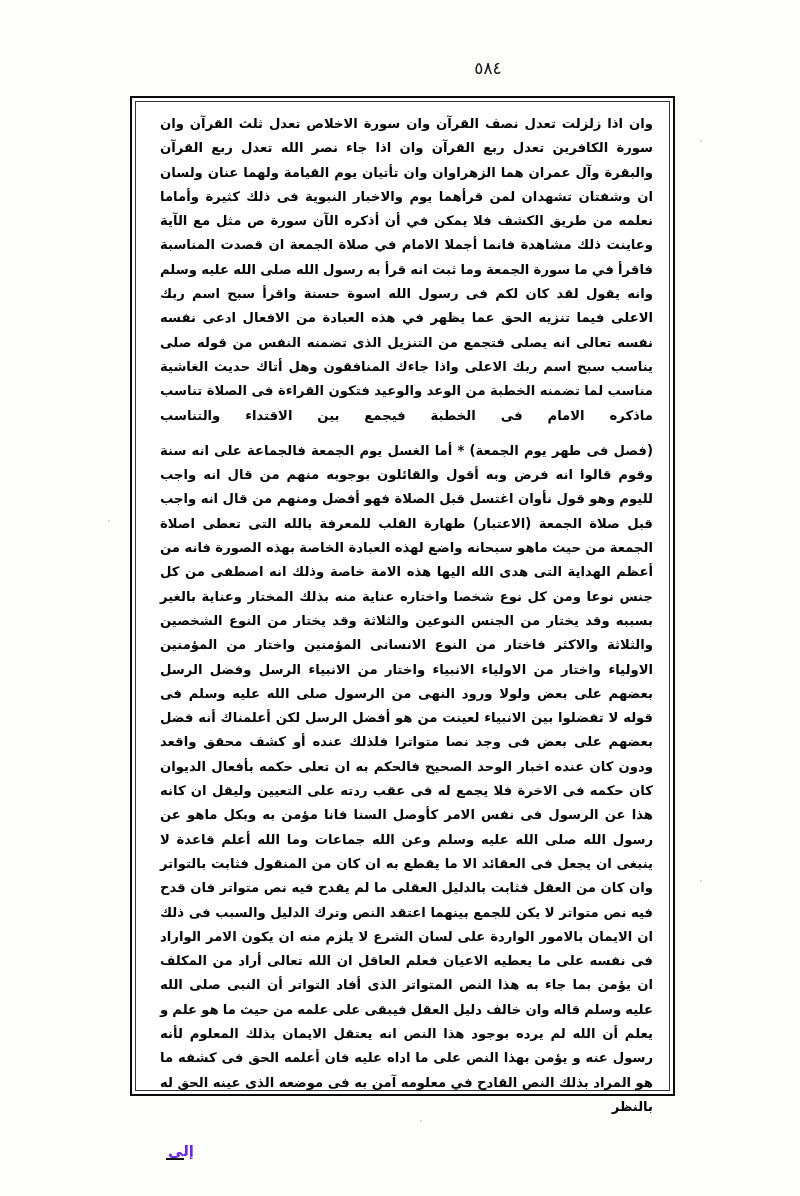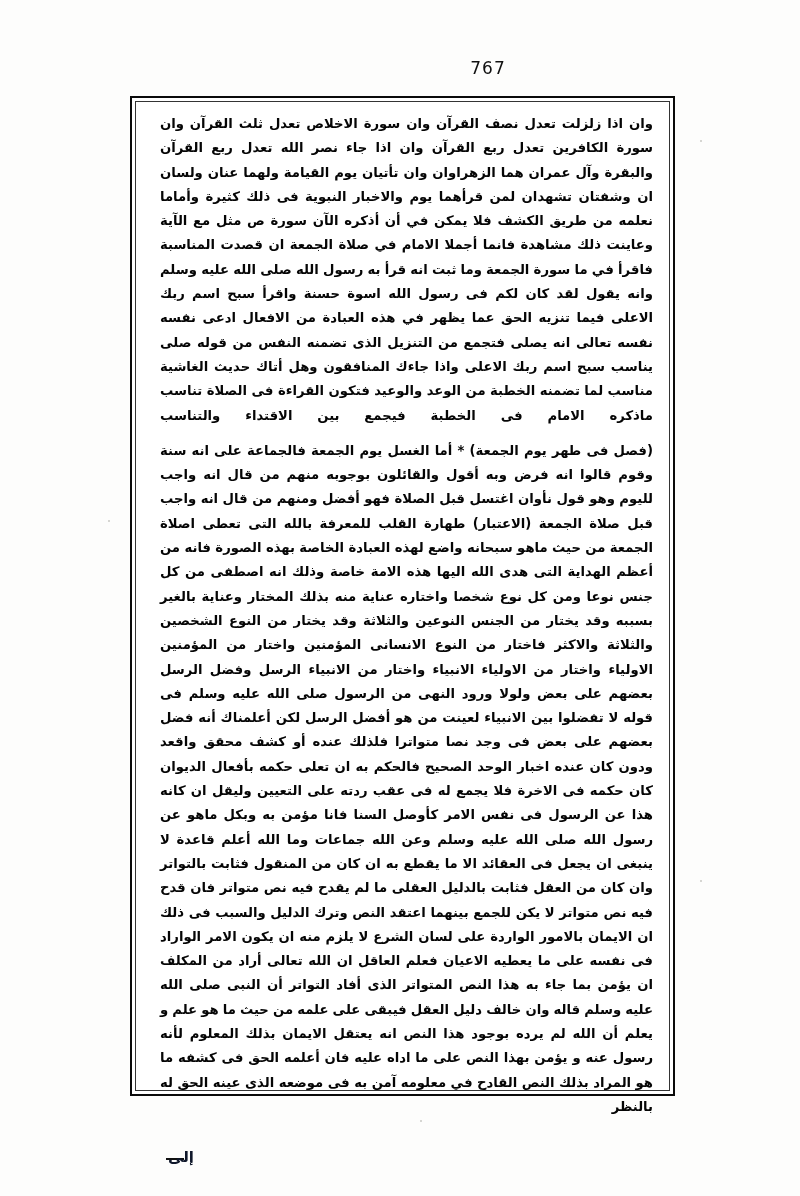--- a/index.html
+++ b/index.html
@@ -90,25 +90,25 @@
     margin-top: 11px;
     margin-bottom: 0px;
     text-align: justify;
     text-align-last: justify;
     font-weight: 700;
   }
 
   
   .catchword {
     position: absolute;
-    bottom: 30px;
+    bottom: 36px;
     left: 168px;
     font-size: 15px;
     font-family: "DejaVu Sans", sans-serif;
-    color: #0f172a;
+    color: #6d28d9;
     font-weight: 600;
   }
   .catchword-rule {
     position: absolute;
     bottom: 36px;
     left: 166px;
     width: 18px;
     height: 2px;
     background: #111;
   }
@@ -119,21 +119,21 @@
     background: #c9c9c4;
     border-radius: 50%;
   }
 </style>
 </head>
 <body>
 
 <div class="page">
 
   <div class="page-number">
-    <span>767</span>
+    <span>٥٨٤</span>
   </div>
 
   <div class="text-frame">
     <div class="frame-inner">
       <div class="body-text">
         <p class="para first">وان اذا زلزلت تعدل نصف القرآن وان سورة الاخلاص تعدل ثلث القرآن وان سورة الكافرين تعدل ربع القرآن وان اذا جاء نصر الله تعدل ربع القرآن والبقرة وآل عمران هما الزهراوان وان تأتيان يوم القيامة ولهما عنان ولسان ان وشفتان تشهدان لمن قرأهما يوم والاخبار النبوية فى ذلك كثيرة وأماما نعلمه من طريق الكشف فلا يمكن في أن أذكره الآن سورة ص مثل مع الآية وعاينت ذلك مشاهدة فانما أجملا الامام في صلاة الجمعة ان قصدت المناسبة فاقرأ في ما سورة الجمعة وما ثبت انه قرأ به رسول الله صلى الله عليه وسلم وانه يقول لقد كان لكم فى رسول الله اسوة حسنة واقرأ سبح اسم ربك الاعلى فيما تنزيه الحق عما يظهر في هذه العبادة من الافعال ادعى نفسه نفسه تعالى انه يصلى فتجمع من التنزيل الذى تضمنه النفس من قوله صلى يناسب سبح اسم ربك الاعلى واذا جاءك المنافقون وهل أتاك حديث الغاشية مناسب لما تضمنه الخطبة من الوعد والوعيد فتكون القراءة فى الصلاة تناسب ماذكره الامام فى الخطبة فيجمع بين الاقتداء والتناسب</p>
         <p class="para section-head">(فصل فى طهر يوم الجمعة) * أما الغسل يوم الجمعة فالجماعة على انه سنة وقوم قالوا انه فرض وبه أقول والقائلون بوجوبه منهم من قال انه واجب لليوم وهو قول نأوان اغتسل قبل الصلاة فهو أفضل ومنهم من قال انه واجب قبل صلاة الجمعة (الاعتبار) طهارة القلب للمعرفة بالله التى تعطى اصلاة الجمعة من حيث ماهو سبحانه واضع لهذه العبادة الخاصة بهذه الصورة فانه من أعظم الهداية التى هدى الله اليها هذه الامة خاصة وذلك انه اصطفى من كل جنس نوعا ومن كل نوع شخصا واختاره عناية منه بذلك المختار وعناية بالغير بسببه وقد يختار من الجنس النوعين والثلاثة وقد يختار من النوع الشخصين والثلاثة والاكثر فاختار من النوع الانسانى المؤمنين واختار من المؤمنين الاولياء واختار من الاولياء الانبياء واختار من الانبياء الرسل وفضل الرسل بعضهم على بعض ولولا ورود النهى من الرسول صلى الله عليه وسلم فى قوله لا تفضلوا بين الانبياء لعينت من هو أفضل الرسل لكن أعلمناك أنه فضل بعضهم على بعض فى وجد نصا متواترا فلذلك عنده أو كشف محقق واقعد ودون كان عنده اخبار الوحد الصحيح فالحكم به ان تعلى حكمه بأفعال الديوان كان حكمه فى الاخرة فلا يجمع له فى عقب ردته على التعيين وليقل ان كانه هذا عن الرسول فى نفس الامر كأوصل السنا فانا مؤمن به وبكل ماهو عن رسول الله صلى الله عليه وسلم وعن الله جماعات وما الله أعلم قاعدة لا ينبغى ان يجعل فى العقائد الا ما يقطع به ان كان من المنقول فثابت بالتواتر وان كان من العقل فثابت بالدليل العقلى ما لم يقدح فيه نص متواتر فان قدح فيه نص متواتر لا يكن للجمع بينهما اعتقد النص وترك الدليل والسبب فى ذلك ان الايمان بالامور الواردة على لسان الشرع لا يلزم منه ان يكون الامر الواراد فى نفسه على ما يعطيه الاعيان فعلم العاقل ان الله تعالى أراد من المكلف ان يؤمن بما جاء به هذا النص المتواتر الذى أفاد التواتر أن النبى صلى الله عليه وسلم قاله وان خالف دليل العقل فيبقى على علمه من حيث ما هو علم و يعلم أن الله لم يرده بوجود هذا النص انه يعتقل الايمان بذلك المعلوم لأنه رسول عنه و يؤمن بهذا النص على ما اداه عليه فان أعلمه الحق فى كشفه ما هو المراد بذلك النص القادح في معلومه آمن به فى موضعه الذى عينه الحق له بالنظر</p>
       </div>
     </div>
   </div>

